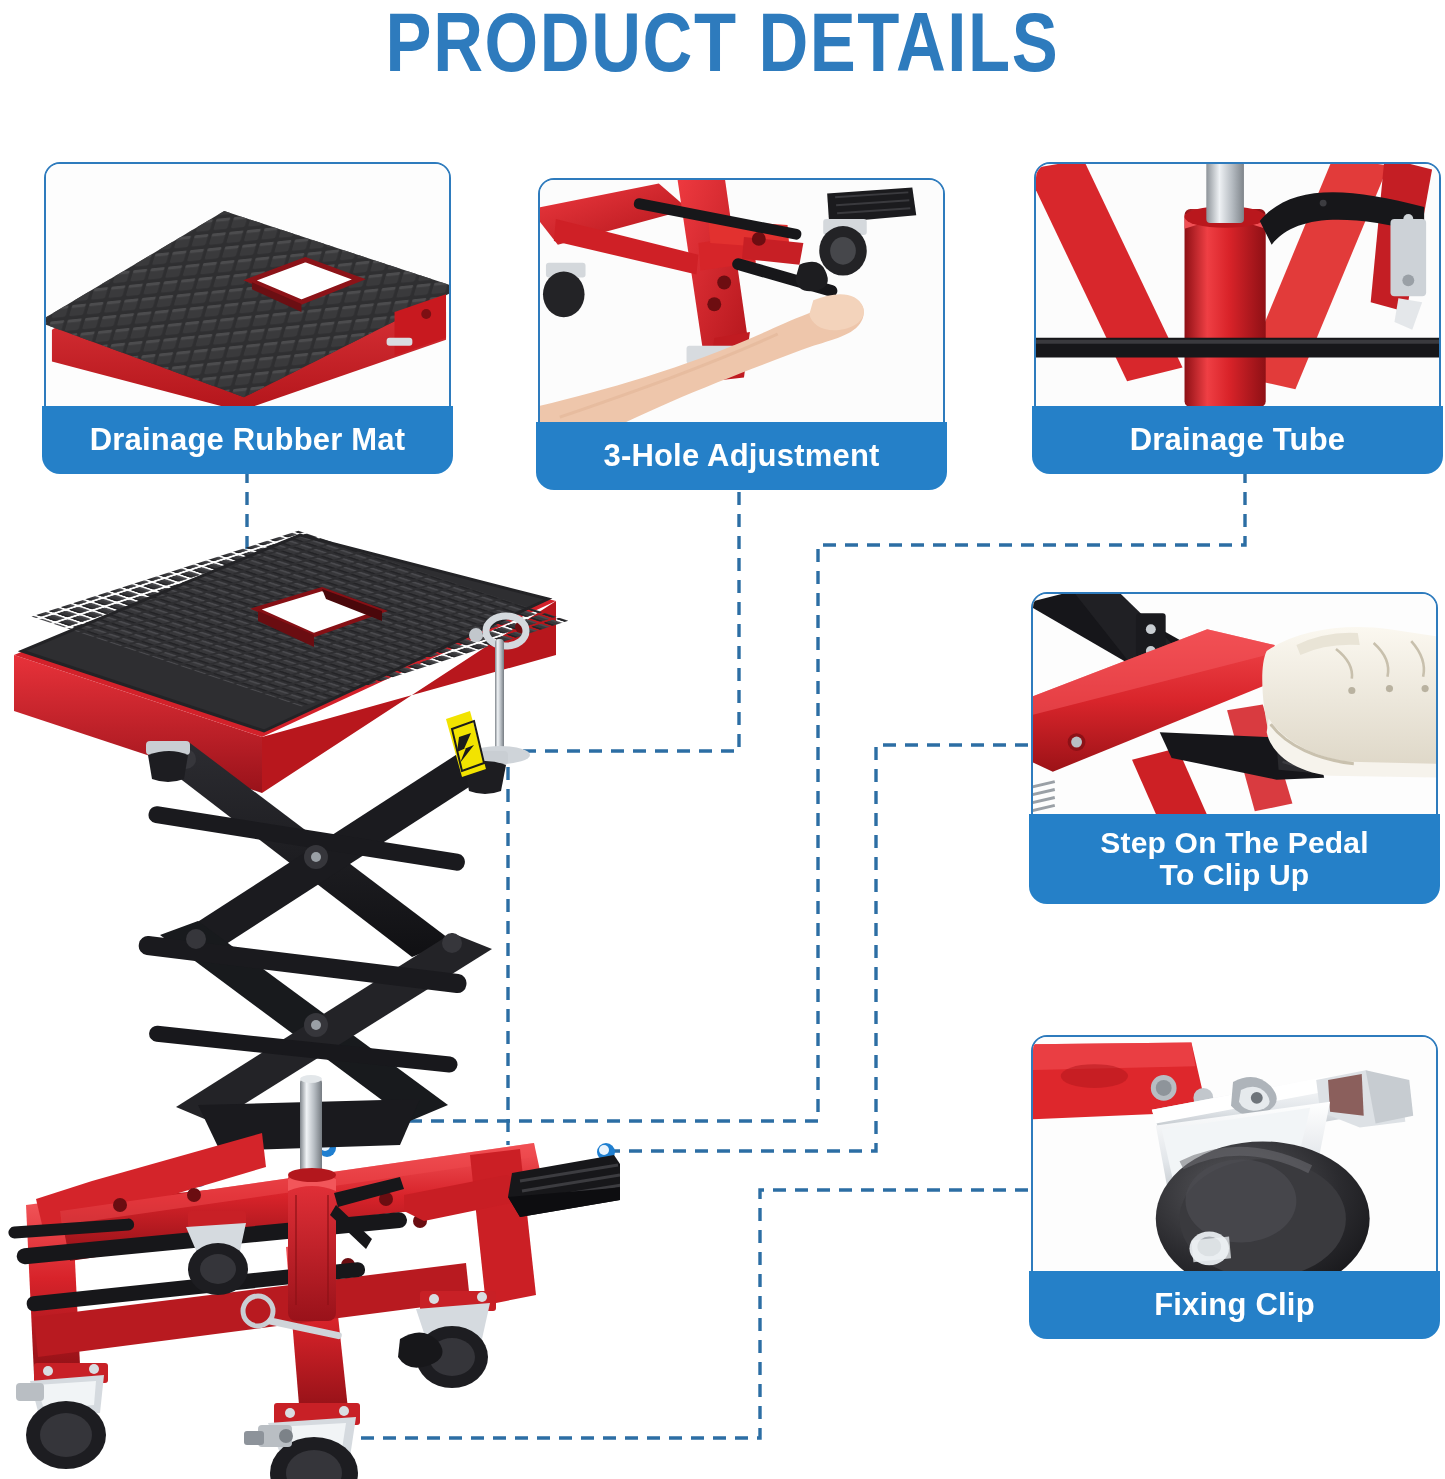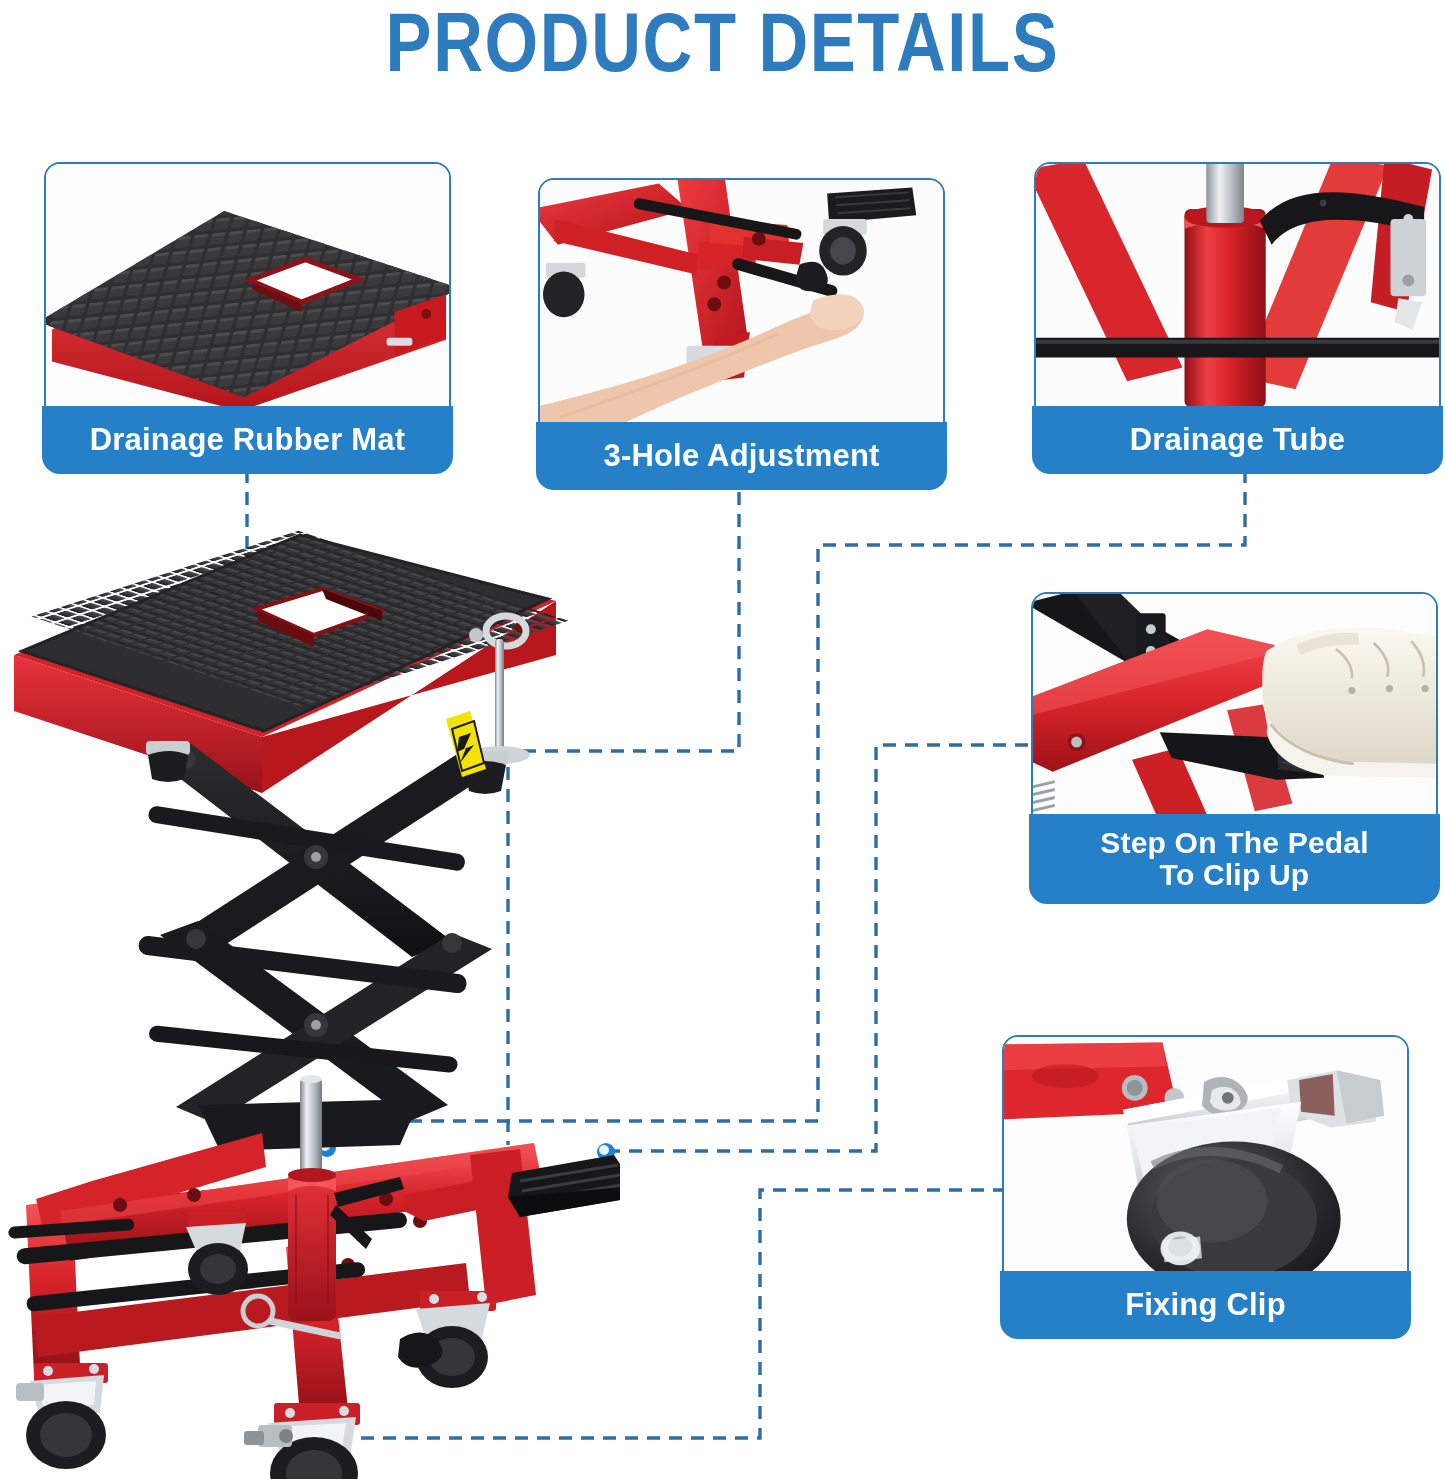--- a/index.html
+++ b/index.html
@@ -277,21 +277,21 @@
     </svg>
   </div>
   <div class="label">
     <span>
       <span>Step On The Pedal</span><br>
       <span>To Clip Up</span>
     </span>
   </div>
 </div>
 
-<div class="card" style="left:1002px;top:1035px;width:407px;height:300px;">
+<div class="card" style="left:1031px;top:1035px;width:407px;height:300px;">
   <div class="photo">
     <svg viewBox="0 0 407 300" preserveAspectRatio="xMidYMid slice">
       <defs>
         <linearGradient id="chr2" x1="0" y1="0" x2="0" y2="1">
           <stop offset="0" stop-color="#ffffff"></stop>
             <stop offset=".45" stop-color="#e2e6ea"></stop>
           <stop offset="1" stop-color="#9fa5ab"></stop>
         </linearGradient>
         <radialGradient id="tireg" cx=".38" cy=".32" r=".8">
           <stop offset="0" stop-color="#5a5a5e"></stop>

